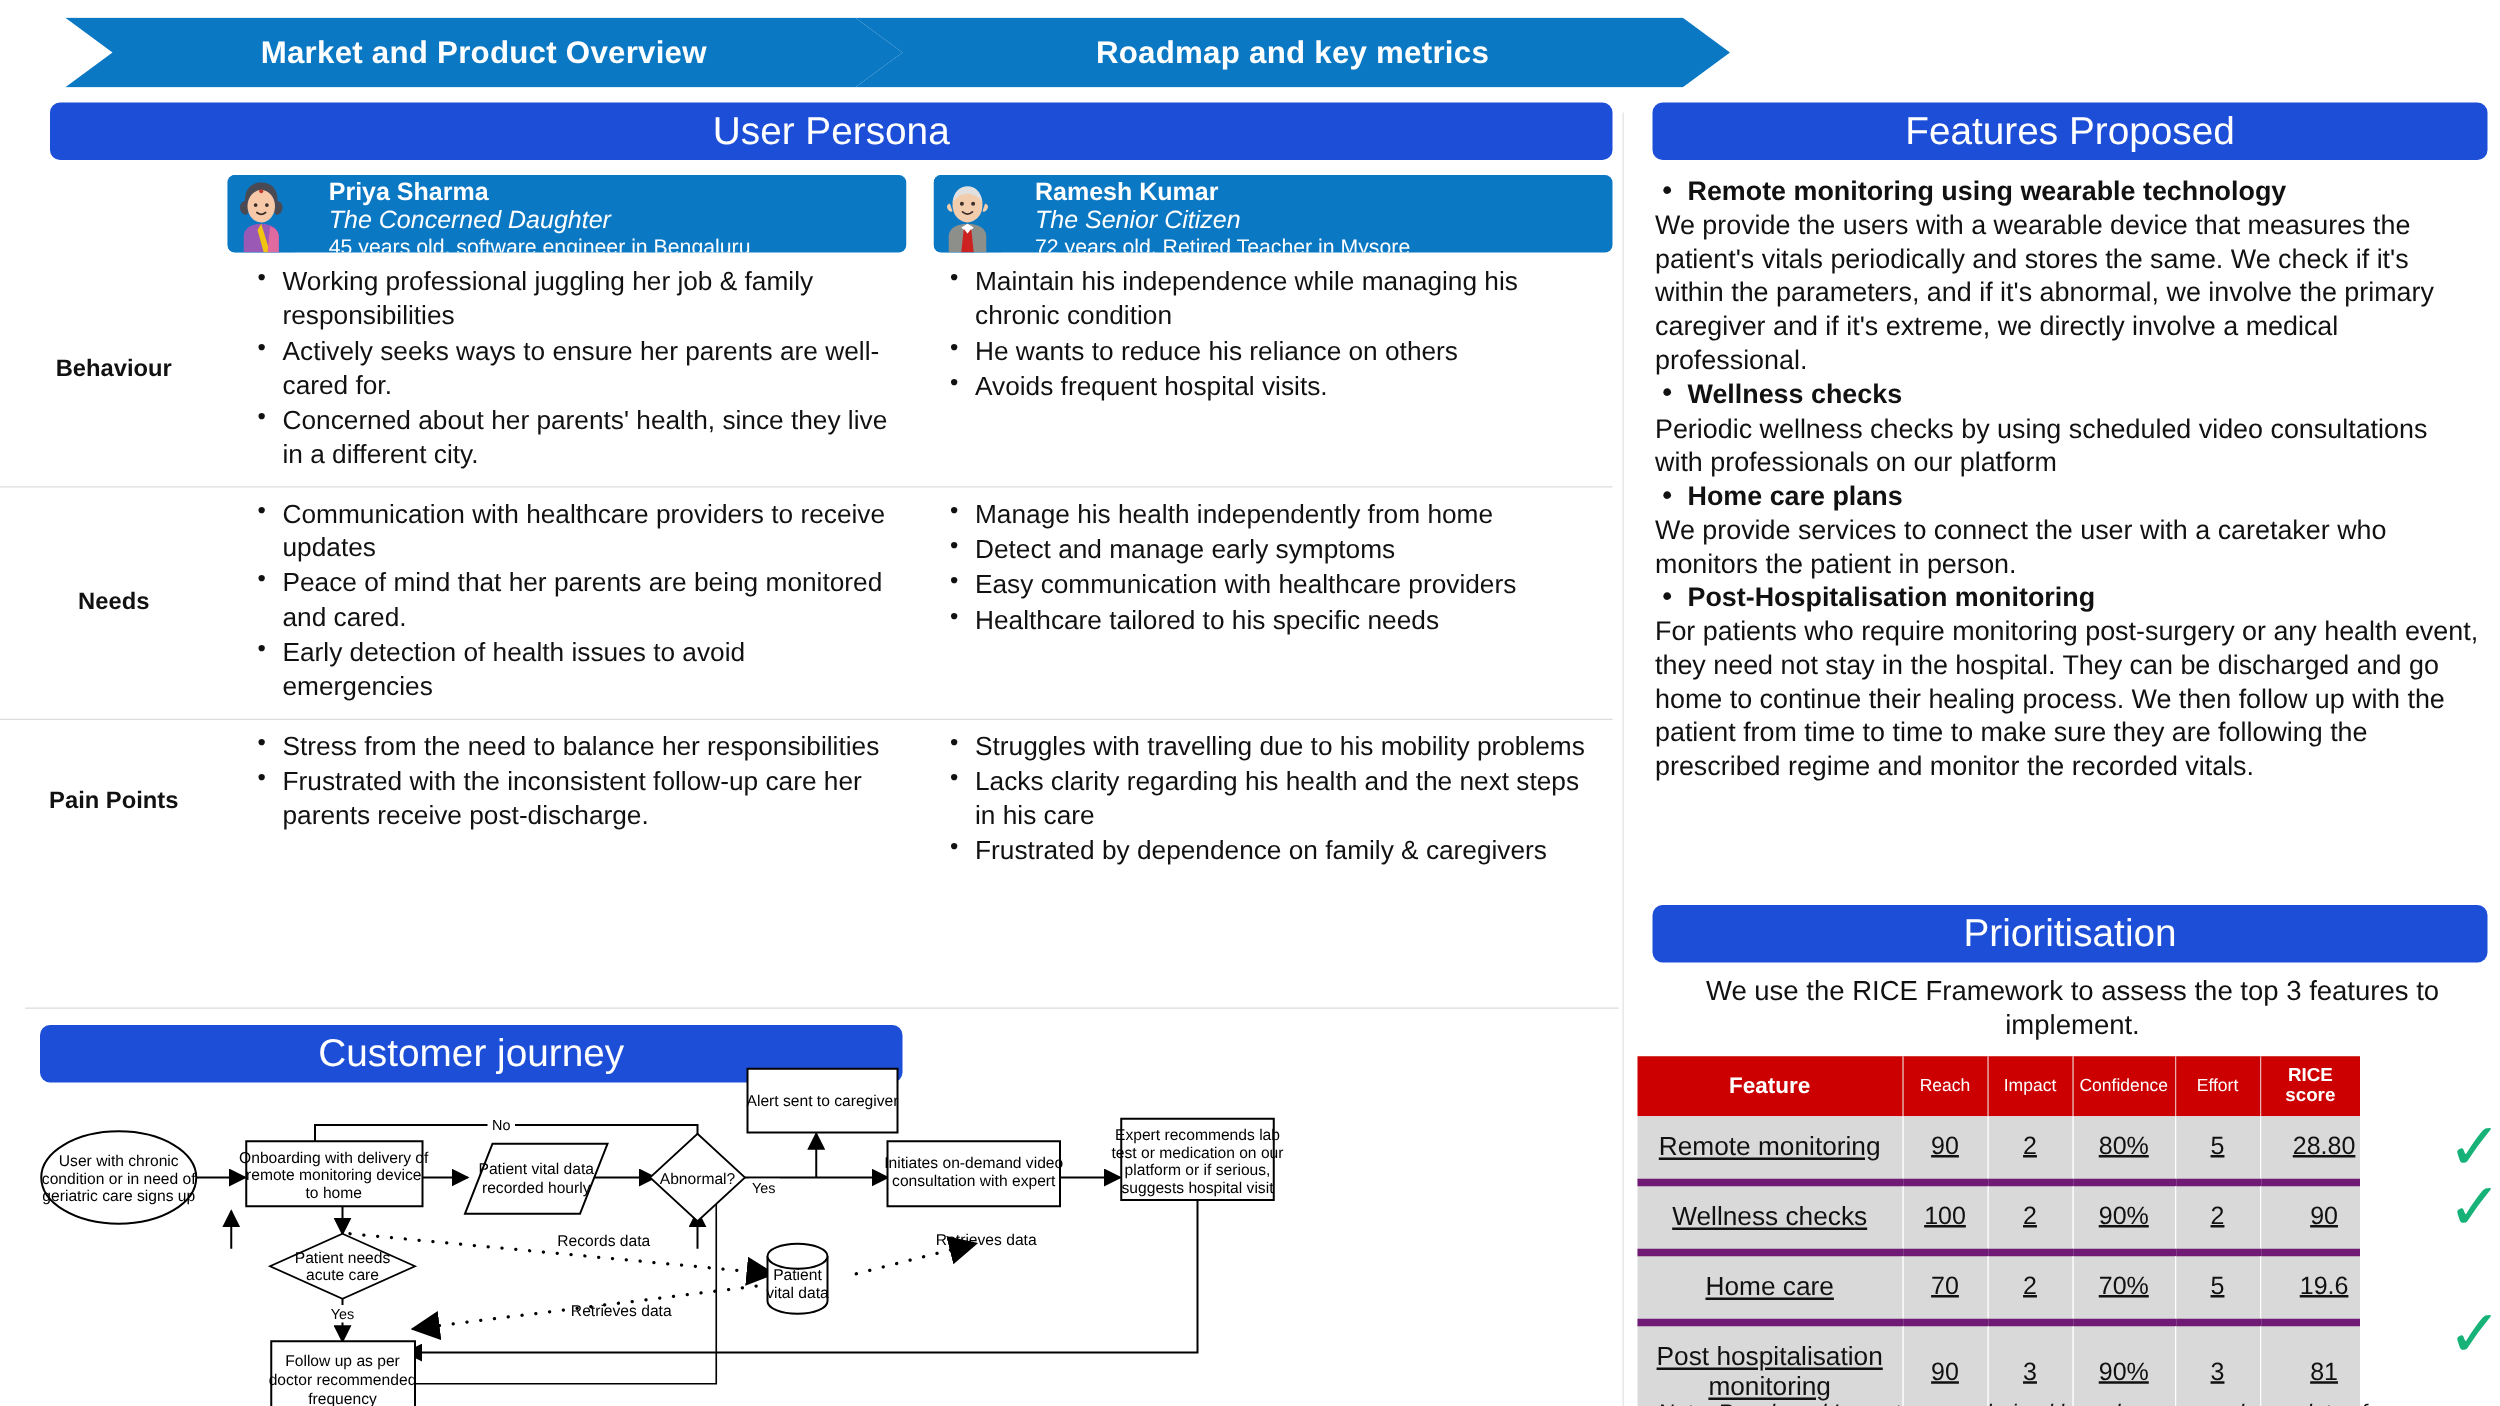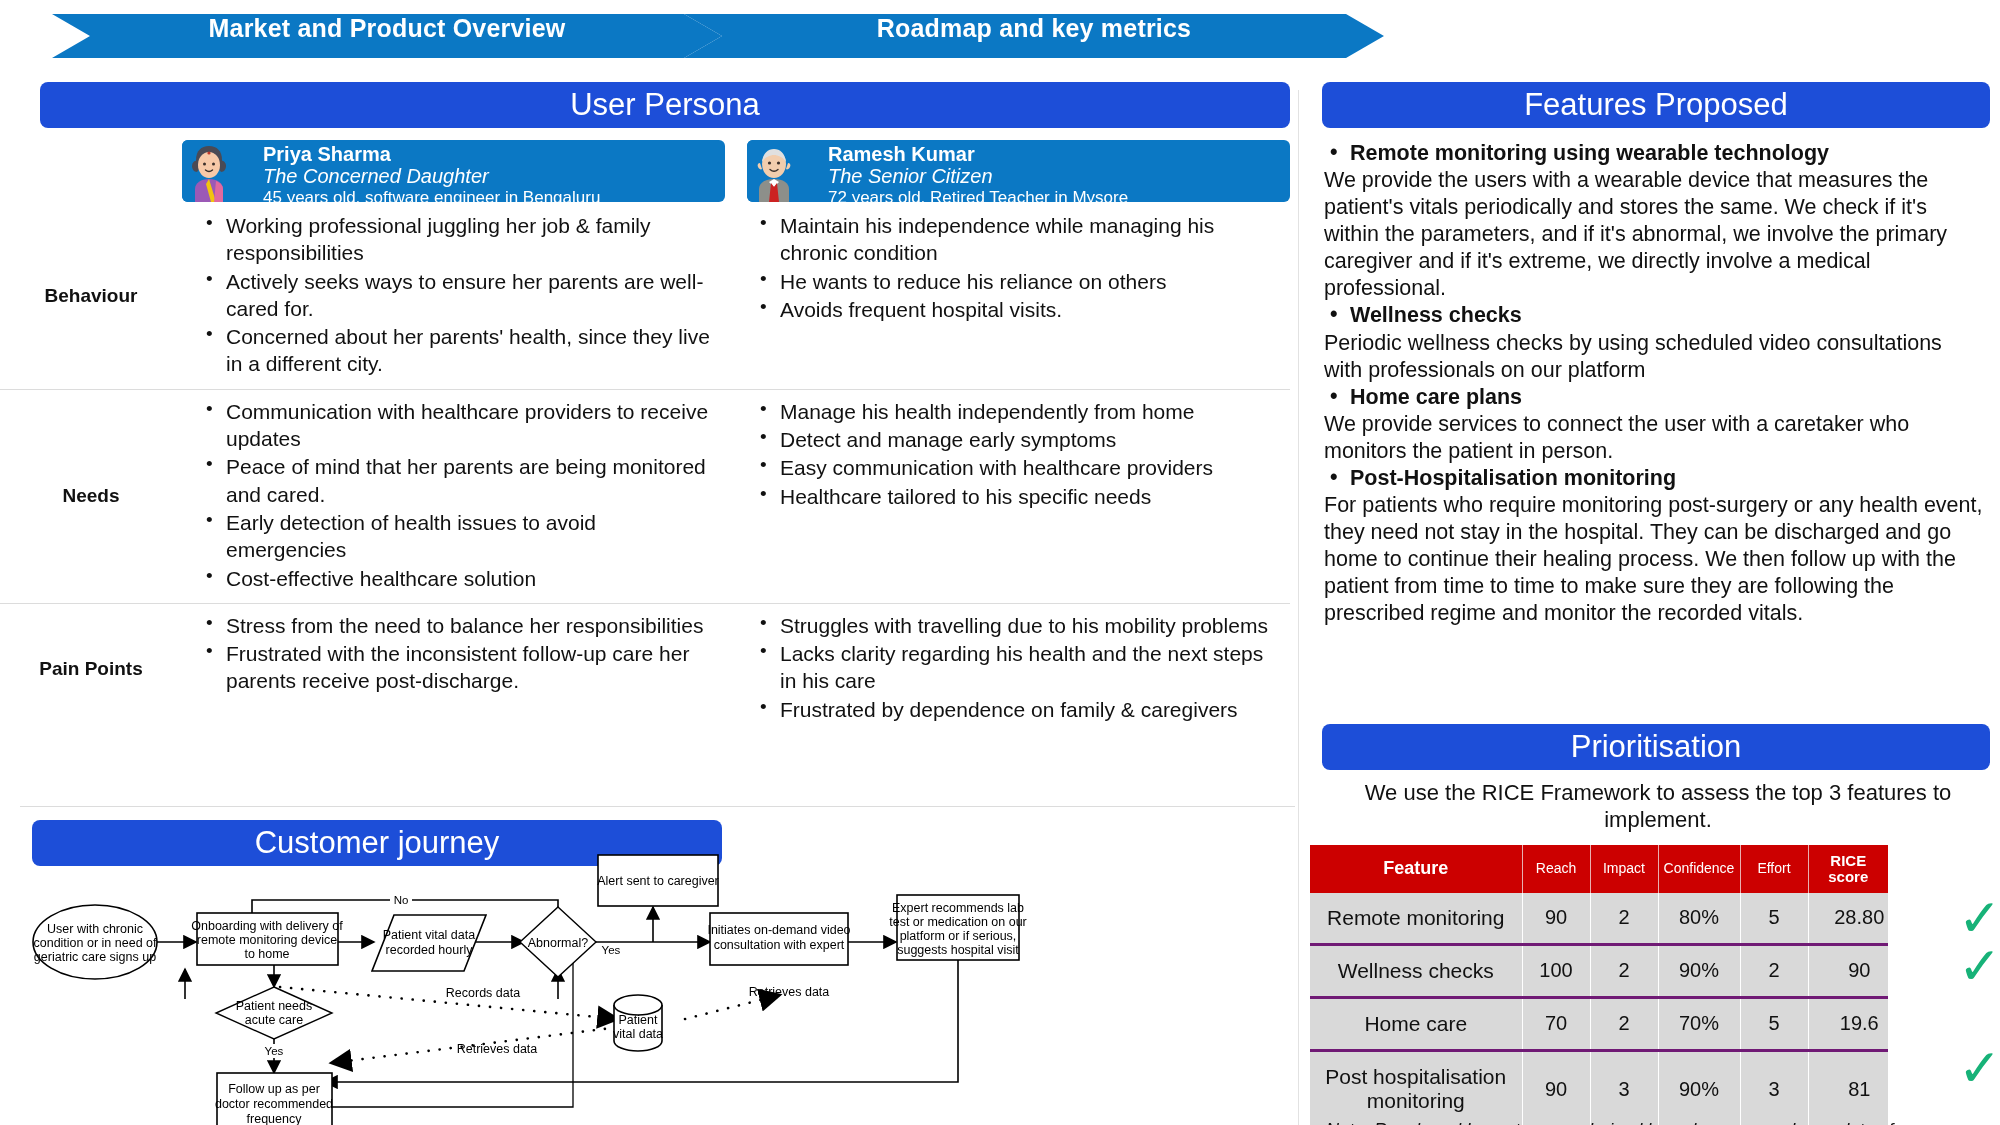--- a/index.html
+++ b/index.html
@@ -8,22 +8,22 @@
     background: #ffffff;
     font-family: "Liberation Sans", sans-serif;
     color: #111;
     overflow: hidden;
   }
   #root { position: relative; width: 2000px; height: 1125px; }
 
   
   .banner { position: absolute; left: 0; top: 14px; width: 2000px; height: 56px; display: flex; }
   .chev {
-    position: relative; height: 44px; display: flex;
-    justify-content: center;
+    position: relative; height: 56px; display: flex;
+    align-items: center; justify-content: center;
     color: #fff; font-weight: bold; font-size: 25px; letter-spacing: .2px;
   }
   .chev-blue { background: #0b78c4; }
   .chev-red  { background: #cc0000; }
   .c1 { width: 670px; margin-left: 52px;
         clip-path: polygon(0 0, calc(100% - 38px) 0, 100% 50%, calc(100% - 38px) 100%, 0 100%, 38px 50%); }
   .c2 { width: 670px; margin-left: -38px;
         clip-path: polygon(0 0, calc(100% - 38px) 0, 100% 50%, calc(100% - 38px) 100%, 0 100%, 38px 50%); }
   .c3 { width: 700px; margin-left: -38px;
         clip-path: polygon(0 0, calc(100% - 38px) 0, 100% 50%, calc(100% - 38px) 100%, 0 100%, 38px 50%); }
@@ -76,21 +76,21 @@
               font-size: 22px; line-height: 1.22; }
 
   .rice { position: absolute; left: 0; top: 763px; width: 577px; border-collapse: collapse; table-layout: fixed; }
   .rice th { background: #cc0000; color: #fff; font-weight: bold; text-align: center; padding: 8px 2px;
              border-right: 1px solid #e8b0b0; line-height: 1.05; }
   .rice th.th-feature { font-size: 18px; }
   .rice th.th-small { font-size: 14px; font-weight: 400; }
   .rice th.th-rice { font-size: 15px; font-weight: bold; }
   .rice th:last-child { border-right: none; }
   .rice td { background: #d9d9d9; text-align: center; font-size: 20px; padding: 13px 2px;
-             border-right: 1px solid #ffffff; border-bottom: 3px solid #701a75; line-height: 1.15; }
+             border-right: 1px solid #ffffff; border-bottom: 6px solid #701a75; line-height: 1.15; text-decoration: underline; }
   .rice td:last-child { border-right: none; padding-left: 24px; }
   .rice td.td-feature { font-size: 21px; }
 
   .tick { position: absolute; color: #17b278; font-size: 52px; font-weight: bold; line-height: 1;
           font-family: "DejaVu Sans", sans-serif; }
   .note { position: absolute; left: 16px; top: 1038px; width: 660px;
           font-size: 18px; font-style: italic; line-height: 1.22; }
 
   .vdiv { position: absolute; left: 1298px; top: 90px; width: 1px; height: 1035px; background: #e2e2e2; }
 </style>
@@ -186,21 +186,20 @@
         </div>
       </div>
 
       <div class="prow">
         <div class="pcat">Needs</div>
         <div class="pcol">
           <ul>
             <li>Communication with healthcare providers to receive updates</li>
             <li>Peace of mind that her parents are being monitored and cared.</li>
             <li>Early detection of health issues to avoid emergencies</li>
-            <li>Cost-effective healthcare solution</li>
           </ul>
         </div>
         <div class="pcol">
           <ul>
             <li>Manage his health independently from home</li>
             <li>Detect and manage early symptoms</li>
             <li>Easy communication with healthcare providers</li>
             <li>Healthcare tailored to his specific needs</li>
           </ul>
         </div>

